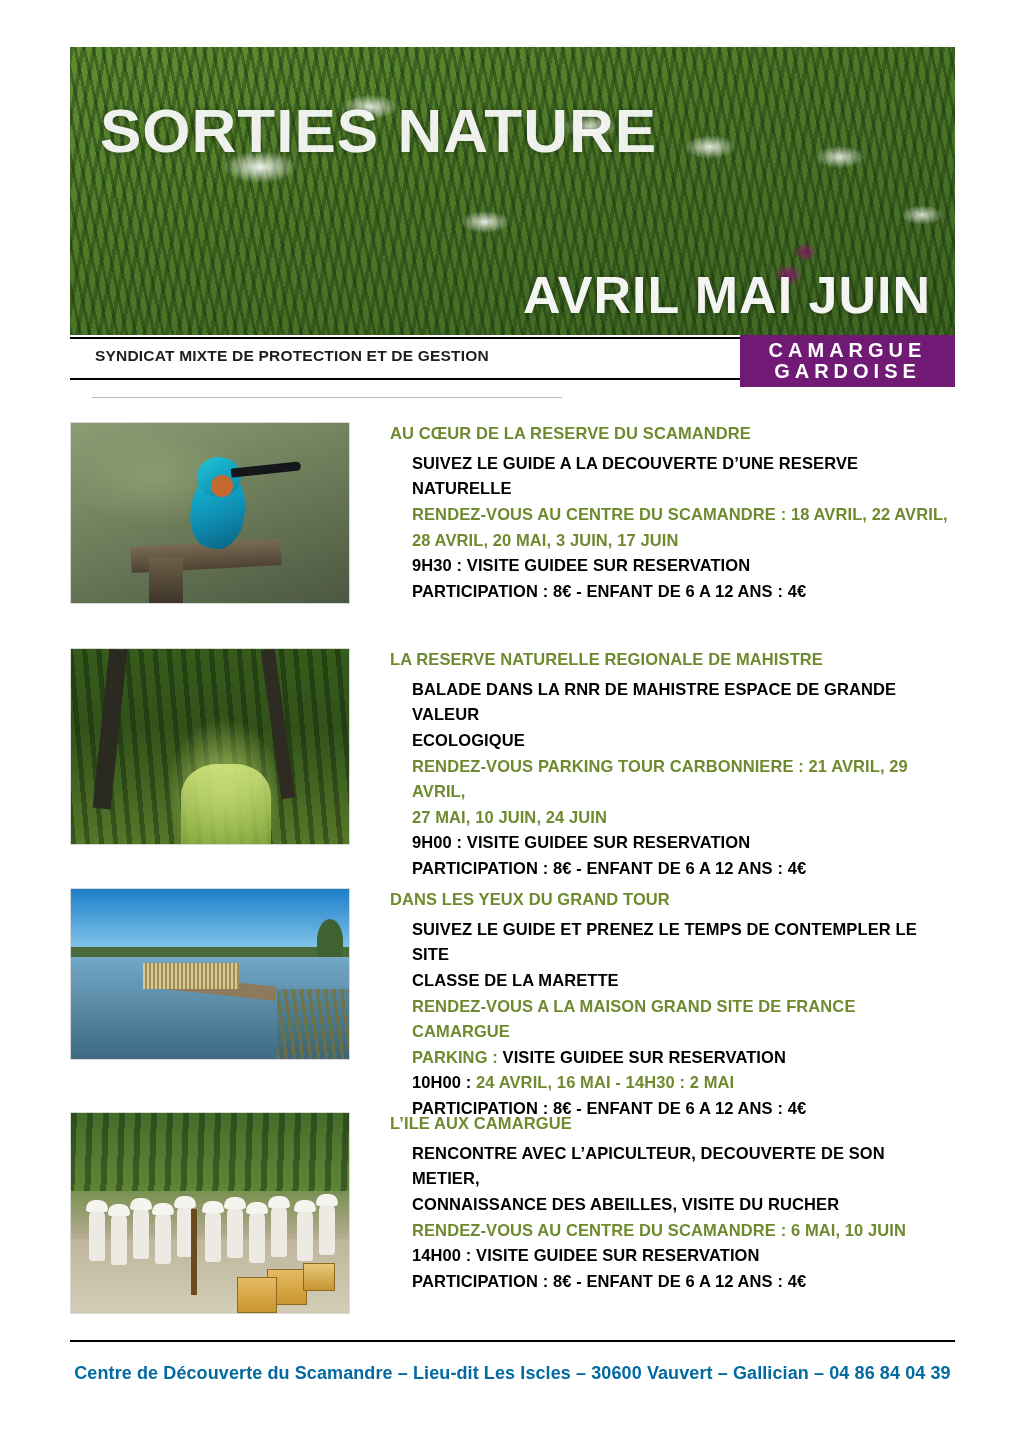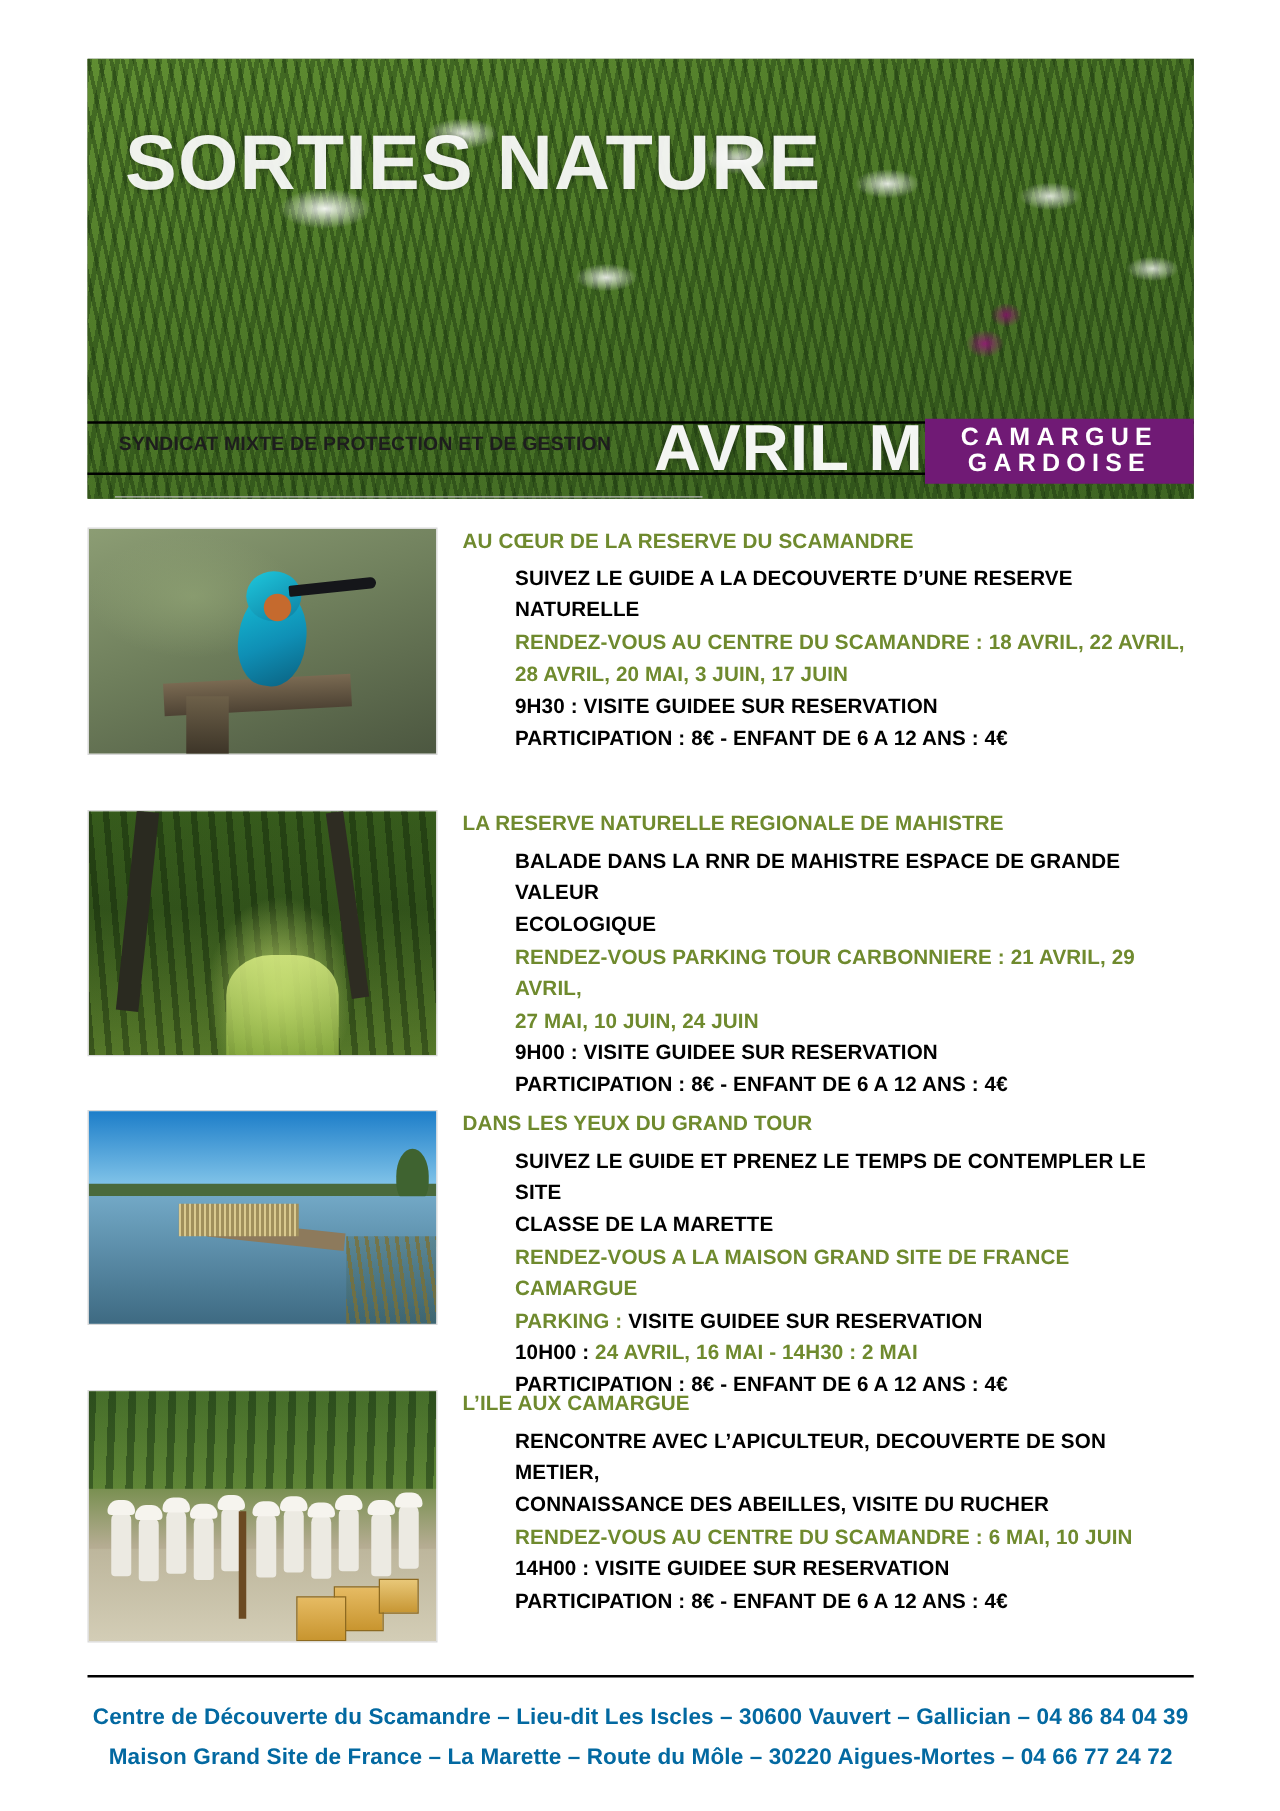--- a/index.html
+++ b/index.html
@@ -15,21 +15,21 @@
     color: #000000;
     overflow: hidden;
   }
 
   
   .hero {
     position: absolute;
     left: 70px;
     top: 47px;
     width: 885px;
-    height: 352px;
+    height: 288px;
     overflow: hidden;
     background: #2f4a14;
   }
   .hero-photo {
     position: absolute;
     inset: 0;
     background:
       radial-gradient(ellipse 60px 26px at 190px 120px, rgba(255,255,255,0.92) 0%, rgba(255,255,255,0.0) 62%),
       radial-gradient(ellipse 46px 20px at 300px 60px, rgba(255,255,255,0.85) 0%, rgba(255,255,255,0.0) 62%),
       radial-gradient(ellipse 40px 18px at 415px 175px, rgba(255,255,255,0.85) 0%, rgba(255,255,255,0.0) 62%),
@@ -151,20 +151,21 @@
     top: 0;
     width: 585px;
   }
   .e-title {
     font-size: 16.5px;
     font-weight: bold;
     color: #6f8a2e;
     letter-spacing: 0.1px;
     margin-bottom: 5px;
     line-height: 1.45;
+    margin-left: 20px;
   }
   .e-line {
     font-size: 16.5px;
     font-weight: bold;
     color: #000000;
     line-height: 1.55;
     letter-spacing: 0.1px;
     margin-left: 42px;
   }
   .e-line.green {
@@ -466,14 +467,13 @@
     <div class="e-line">CONNAISSANCE DES ABEILLES, VISITE DU RUCHER</div>
     <div class="e-line green">RENDEZ-VOUS AU CENTRE DU SCAMANDRE : 6 MAI, 10 JUIN</div>
     <div class="e-line">14H00 : VISITE GUIDEE SUR RESERVATION</div>
     <div class="e-line">PARTICIPATION : 8€ - ENFANT DE 6 A 12 ANS : 4€</div>
   </div>
 </div>
 
 <div class="footer">
   <div class="footer-rule"></div>
   <div class="footer-line">Centre de Découverte du Scamandre – Lieu-dit Les Iscles – 30600 Vauvert – Gallician – 04 86 84 04 39</div>
-  <div class="footer-line">Maison Grand Site de France – La Marette – Route du Môle – 30220 Aigues-Mortes – 04 66 77 24 72</div>
 </div>
 
 </body></html>

